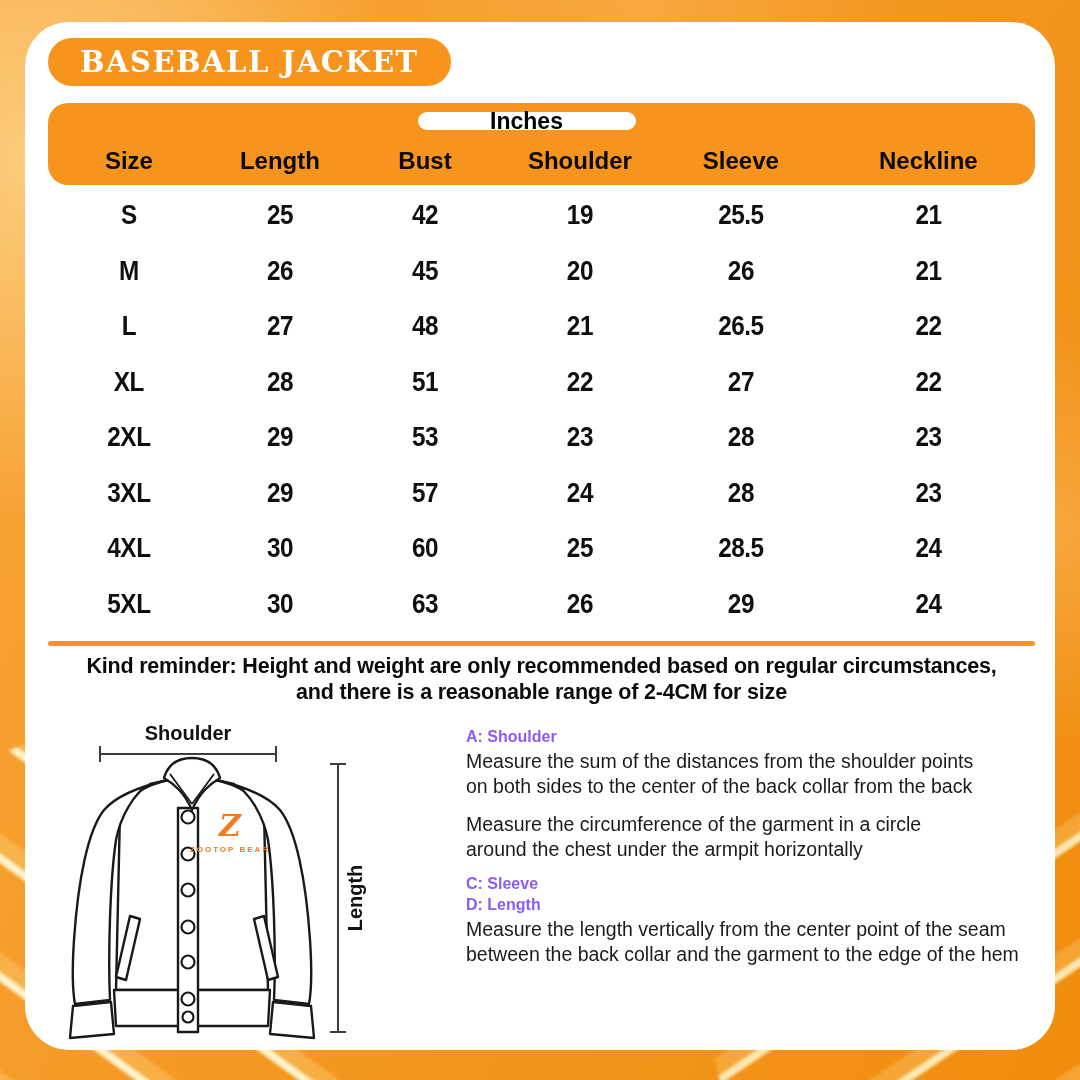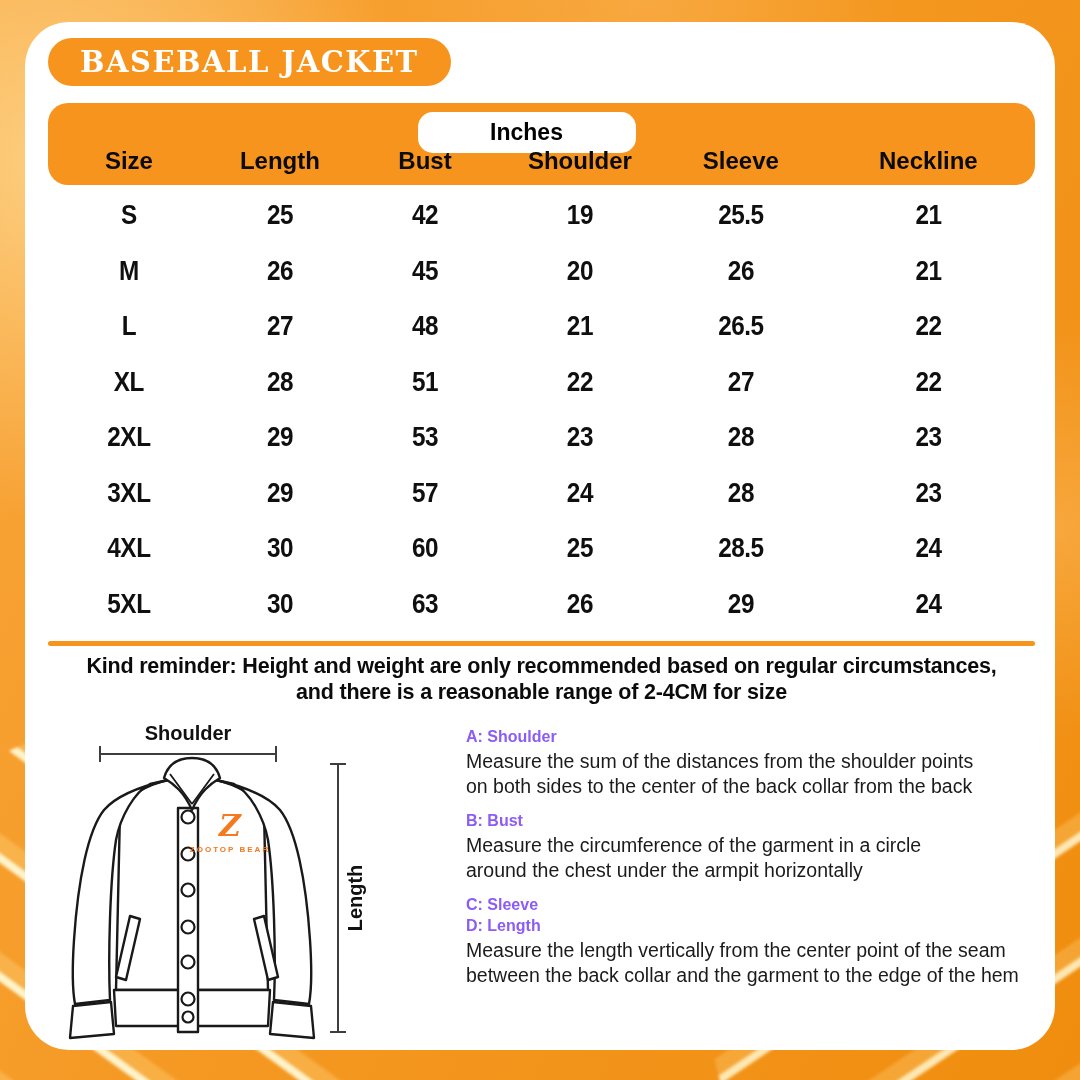--- a/index.html
+++ b/index.html
@@ -23,21 +23,21 @@
 
   .card{position:absolute;left:25px;top:22px;width:1030px;height:1028px;background:#ffffff;border-radius:44px;}
 
   .title-badge{position:absolute;left:23px;top:16px;height:48px;padding:0 32px;
     background:#F7941D;border-radius:25px;display:flex;align-items:center;
     color:#ffffff;font-family:"DejaVu Serif",serif;font-weight:bold;font-size:29px;letter-spacing:1.5px;}
 
   .size-table{position:absolute;left:23px;top:81px;width:987px;}
   .table-head{position:relative;height:82px;background:#F7941D;border-radius:20px;}
   .unit-pill{position:absolute;top:9px;left:50%;transform:translateX(calc(-50% - 15px));
-    width:218px;height:41px;background:#ffffff;border-radius:15px;
+    width:218px;height:18px;background:#ffffff;border-radius:15px;
     display:flex;align-items:center;justify-content:center;
     font-size:23px;font-weight:bold;color:#000000;}
   .grid6{display:grid;grid-template-columns:16.4% 14.2% 15.2% 16.2% 16.4% 21.6%;}
   .head-row{position:absolute;left:0;right:0;bottom:10px;}
   .head-row .cell{text-align:center;font-size:24px;font-weight:bold;color:#0b0b0b;}
   .rows{margin-top:3px;}
   .row{height:55.5px;align-items:center;}
   .row .cell{text-align:center;font-size:27px;font-weight:bold;color:#0f0f0f;
     letter-spacing:-0.5px;transform:scaleX(.9);}
   .section-divider{height:5px;background:#F7941D;border-radius:3px;margin-top:9px;}
@@ -207,21 +207,20 @@
         </svg>
       </div>
 
       <div class="instructions">
         <div>
           <div class="instr-heading">A: Shoulder</div>
           <p class="instr-body">Measure the sum of the distances from the shoulder points
 on both sides to the center of the back collar from the back</p>
         </div>
         <div>
-          <div class="instr-heading">B: Bust</div>
           <p class="instr-body">Measure the circumference of the garment in a circle
 around the chest under the armpit horizontally</p>
         </div>
         <div>
           <div class="instr-heading">C: Sleeve</div>
         </div>
         <div>
           <div class="instr-heading">D: Length</div>
           <p class="instr-body">Measure the length vertically from the center point of the seam
 between the back collar and the garment to the edge of the hem</p>

